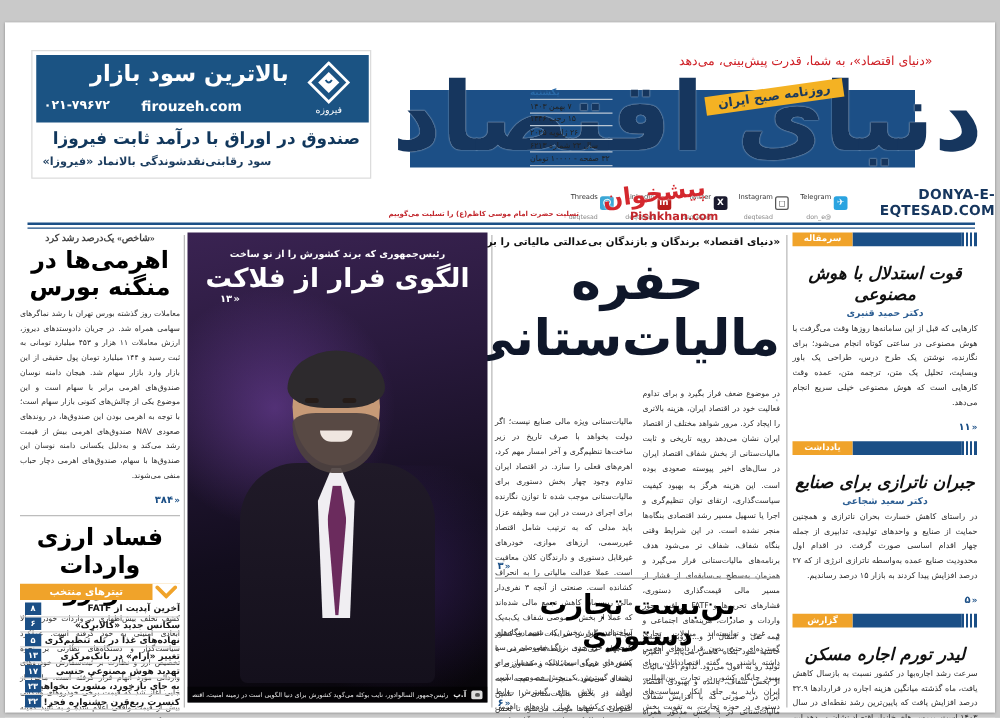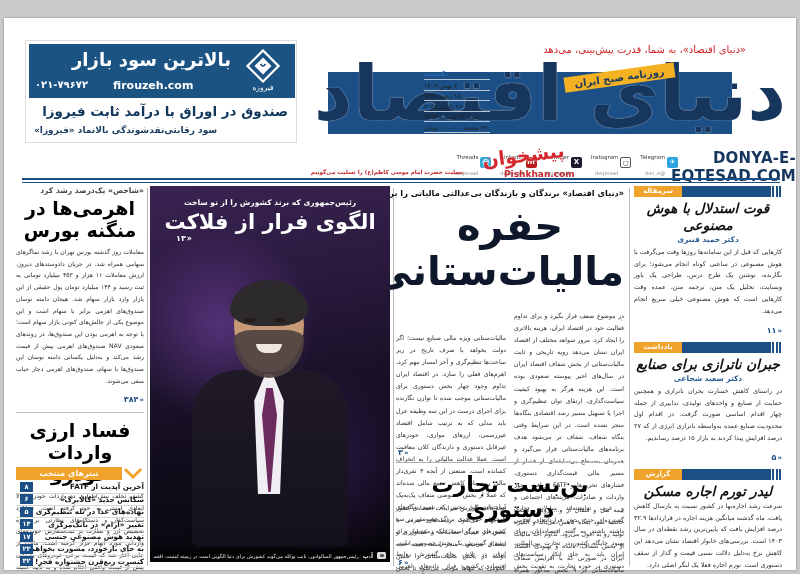--- a/index.html
+++ b/index.html
@@ -95,21 +95,21 @@
     text-align: right; font-size: 10px; color: #cf2026; font-weight: normal;
     white-space: nowrap;
   }
   .mast-badge {
     position: absolute; left: 560px; top: 52px;
     background: #f4b223; color: #1b3a5e; font-size: 10px; font-weight: bold;
     padding: 2px 10px; transform: rotate(-8deg);
   }
   .mast-site {
     position: absolute; left: 648px; top: 131px;
-    color: #16365e; font-size: 15px; font-weight: bold;
+    color: #16365e; font-size: 11px; font-weight: bold;
     font-family: "DejaVu Sans", sans-serif; letter-spacing: .2px;
   }
 
   
   .socials {
     position: absolute; left: 374px; top: 136px; width: 300px; height: 16px;
     display: flex; flex-direction: row; align-items: center; gap: 9px;
   }
   .soc { display: flex; align-items: center; gap: 2px; }
   .soc .glyph {
@@ -160,21 +160,21 @@
   }
 
   
   .col-right {
     position: absolute; right: 14px; top: 2px; width: 148px; height: 382px;
     direction: rtl;
   }
   .opn { margin-bottom: 5px; }
   .opn-tagrow {
     display: flex; flex-direction: row; align-items: stretch;
-    height: 11px; margin-bottom: 3px;
+    height: 11px; margin-bottom: 14px;
   }
   .opn-stripe {
     width: 13px; background:
       repeating-linear-gradient(to right, #1b4f86 0 2px, #ffffff 2px 3.4px);
   }
   .opn-bluebar { flex: 1; background: #1b4f86; }
   .opn-tag {
     width: 48px; background: #f0a32a; color: #ffffff;
     font-size: 7px; font-weight: bold; text-align: center; line-height: 11px;
   }
@@ -334,22 +334,23 @@
   .photo-credit {
     color: #e8e8e8; font-size: 6px; font-weight: bold; flex: none;
   }
 
   
   .col-left {
     position: absolute; right: 652px; top: 2px; width: 128px; height: 382px;
     direction: rtl;
   }
   .lc-kicker {
-    font-size: 7.6px; color: #444; font-weight: bold;
+    font-size: 7.6px; color: #444; text-align: center; font-weight: bold;
     margin-bottom: 2px;
+    font-family: Liberation Serif, serif;
   }
   .lc-title {
     font-size: 19px; font-weight: bold; color: #000; text-align: center;
     line-height: 1.16; margin-bottom: 5px; letter-spacing: -.5px;
   }
   .lc-body {
     font-size: 6.1px; line-height: 1.92; color: #2b2b2b;
     text-align: justify; text-align-last: right;
   }
   .lc-pg { margin-top: 1px; }

